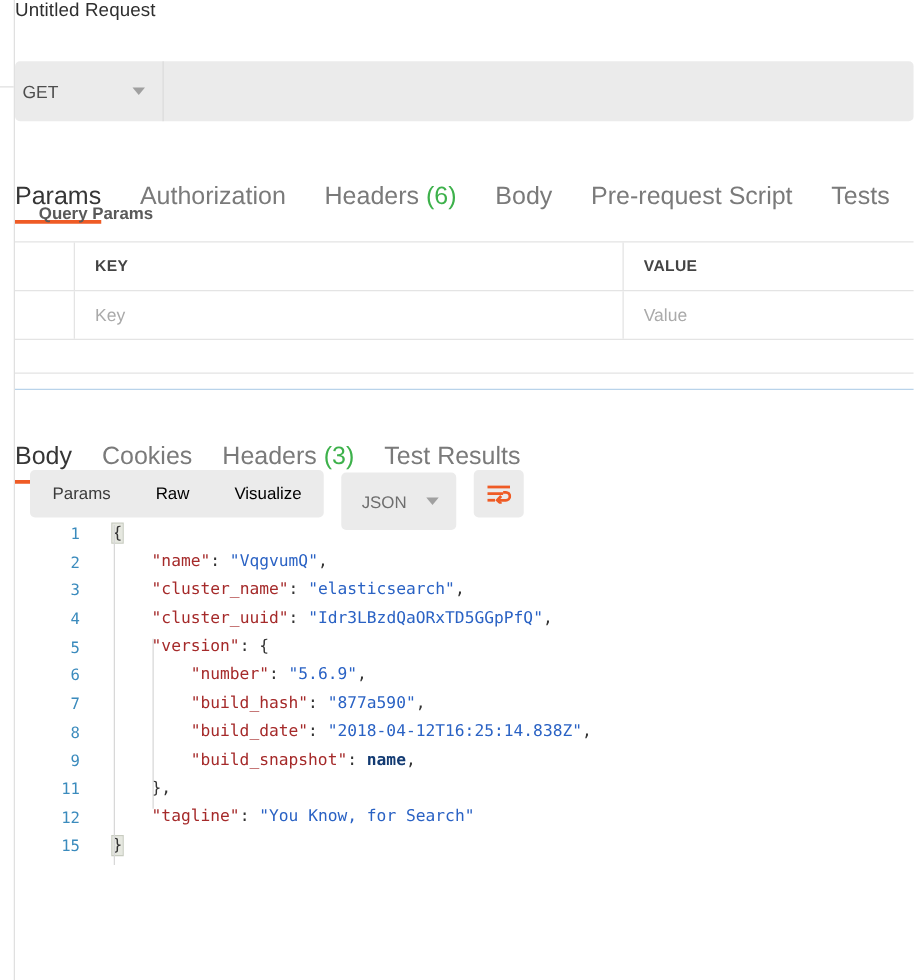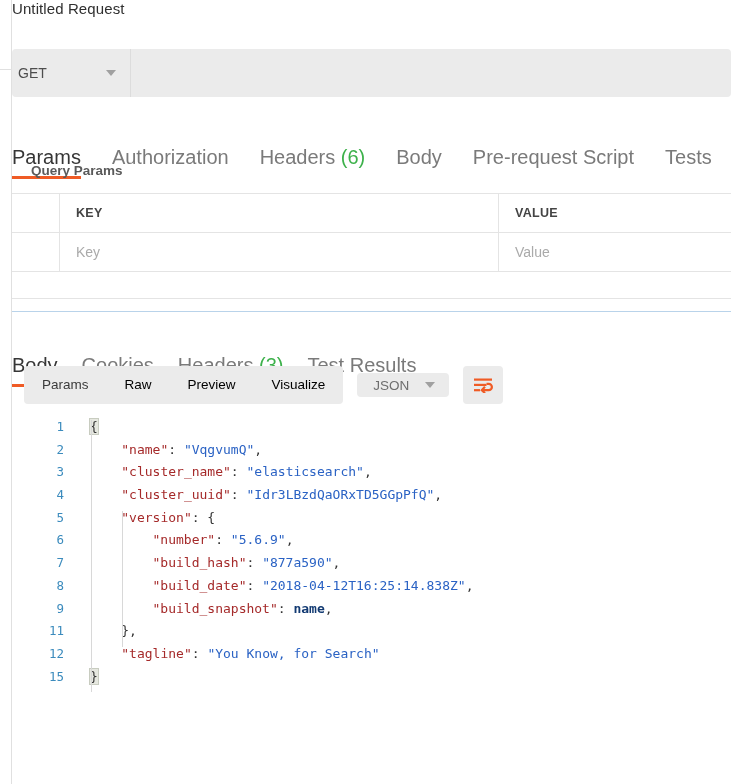--- a/index.html
+++ b/index.html
@@ -217,25 +217,26 @@
     color: #000000;
     line-height: 38px;
     cursor: pointer;
     white-space: nowrap;
   }
   .seg.active { color: #3a3a3a; }
   .fmt-select {
     margin-left: 14px;
     background: #ebebeb;
     border-radius: 4px;
-    height: 24px;
+    height: 46px;
     display: flex;
     align-items: center;
     padding: 0 14px 0 16px;
     cursor: pointer;
+    margin-top: 12px;
   }
   .fmt-label { font-size: 13.5px; color: #6e6e6e; margin-right: 16px; }
   .wrap-btn {
     margin-left: 14px;
     background: #ebebeb;
     border-radius: 4px;
     width: 40px;
     height: 38px;
     display: flex;
     align-items: center;
@@ -332,21 +333,20 @@
     <div class="tab active"><span>Body</span></div>
     <div class="tab"><span>Cookies</span></div>
     <div class="tab"><span>Headers</span><span class="count"> (3)</span></div>
     <div class="tab"><span>Test Results</span></div>
   </div>
 
 <div class="res-toolbar">
   <div class="seg-group" id="view-modes">
       <div class="seg active">Params</div>
       <div class="seg">Raw</div>
-      <div class="seg">Preview</div>
       <div class="seg">Visualize</div>
     </div>
   <div class="fmt-select">
     <span class="fmt-label">JSON</span>
     <span class="caret"></span>
   </div>
   <div class="wrap-btn">
     <svg width="20" height="16" viewBox="0 0 20 16">
       <rect x="1" y="1.5" width="18" height="2.2" fill="#ef5b25"></rect>
       <rect x="1" y="6.8" width="12.5" height="2.2" fill="#ef5b25"></rect>

